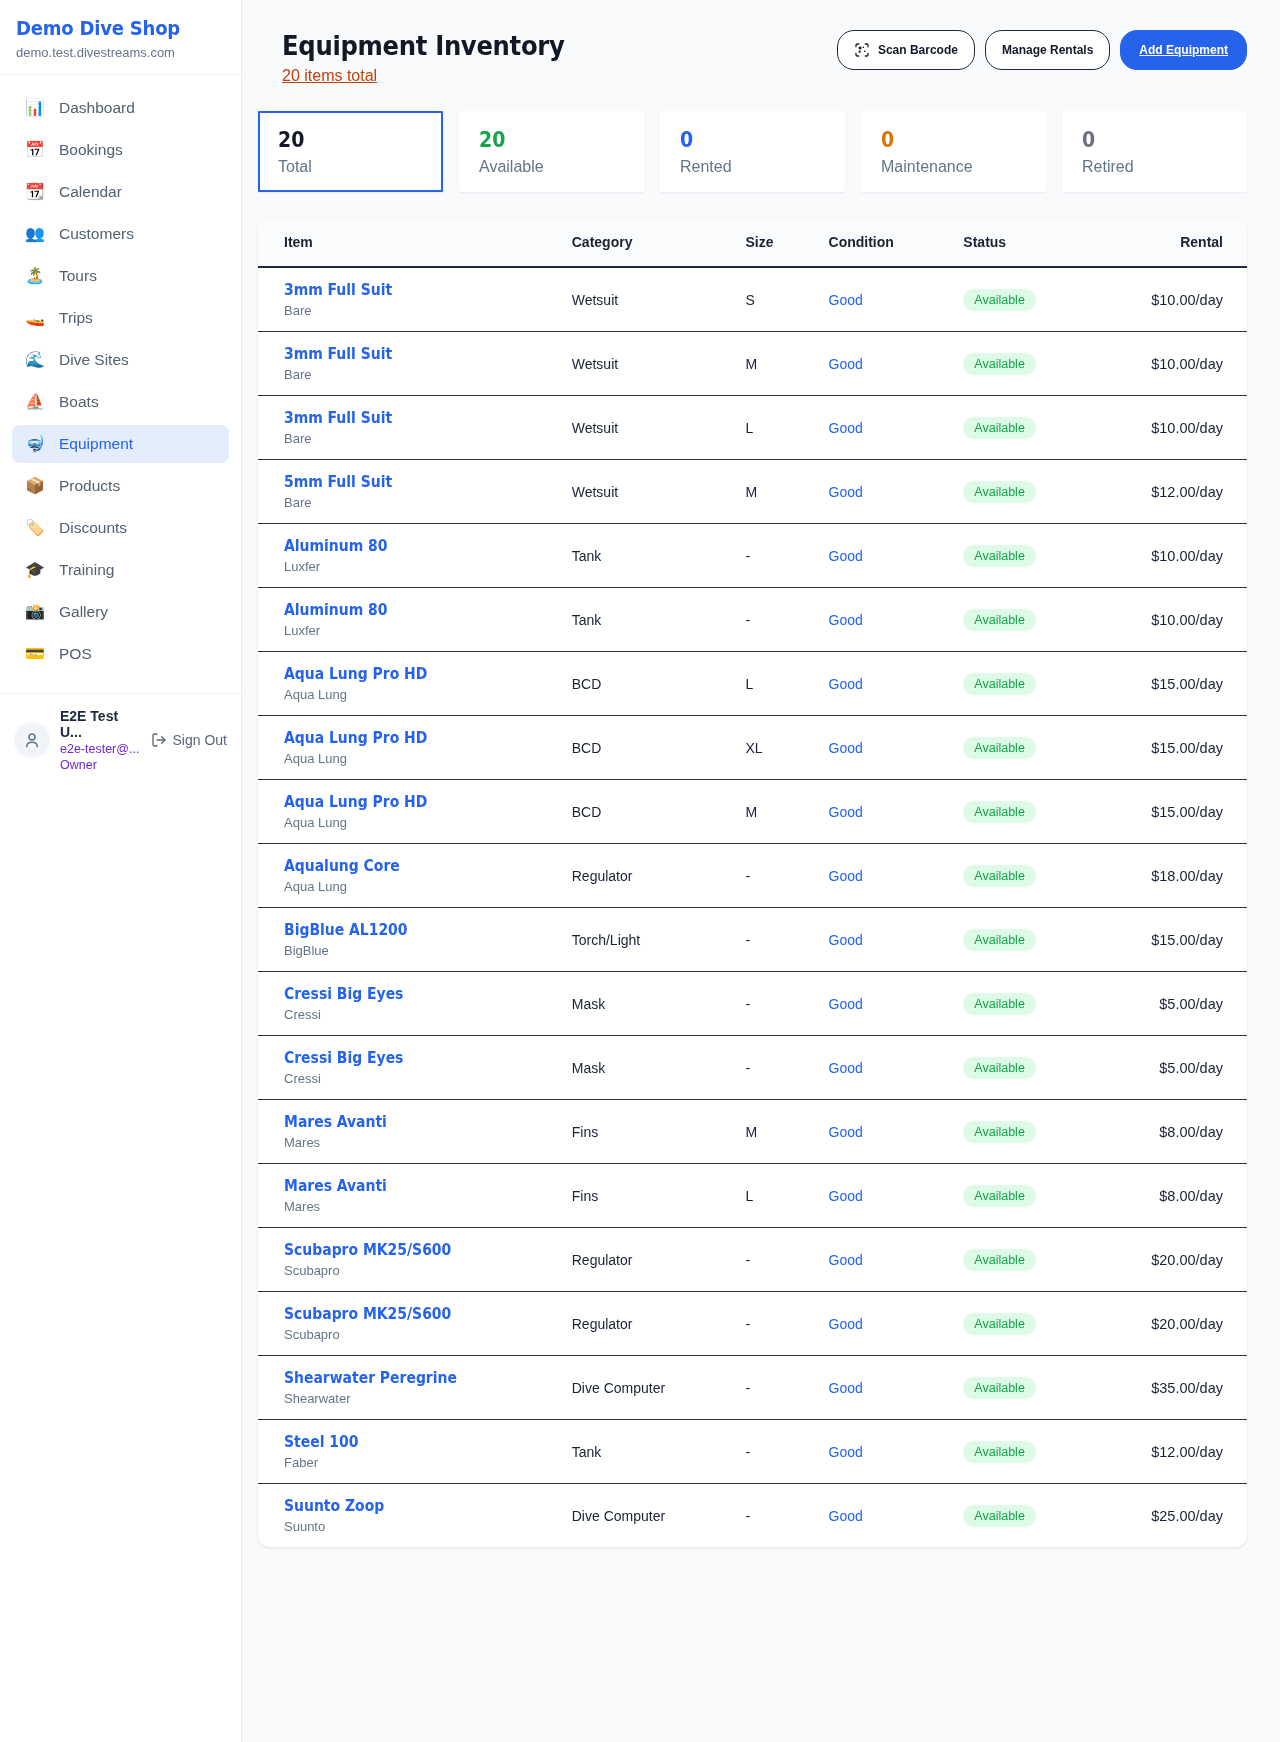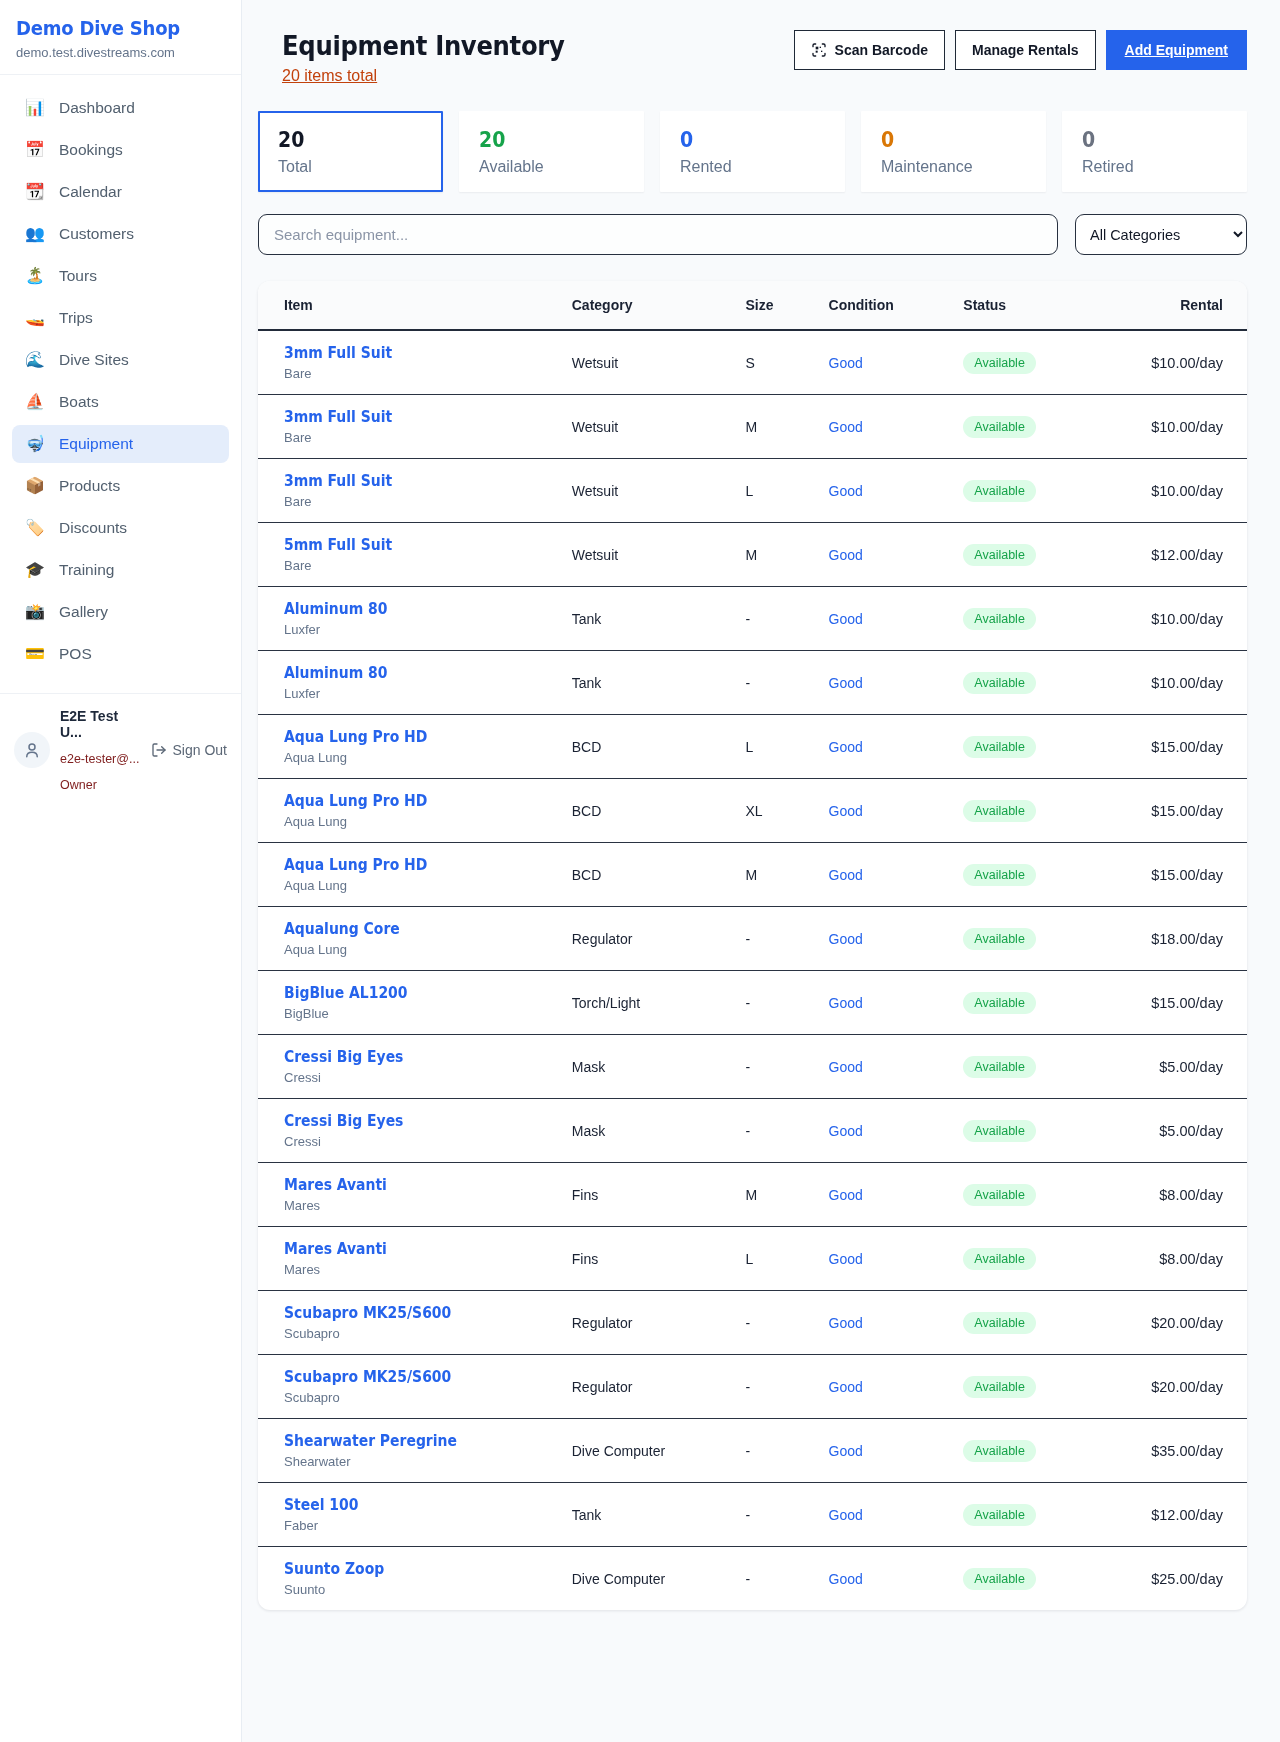--- a/index.html
+++ b/index.html
@@ -39,36 +39,36 @@
     padding:14px 14px;
     display:flex; align-items:center; gap:10px;
   }
   .avatar {
     width:36px; height:36px; border-radius:50%;
     background:#f1f5f9; display:flex; align-items:center; justify-content:center;
     color:#64748b; flex:none;
   }
   .user-block { flex:1; min-width:0; }
   .user-name { font-size:14px; font-weight:bold; color:#1e293b; }
-  .user-email, .user-role { font-size:12.5px; color:#7f1d1d; margin-top:12px; }
+  .user-email, .user-role { font-size:12.5px; color:#6d28d9; margin-top:2px; }
   .signout {
     display:flex; align-items:center; gap:6px;
     color:#5b6776; font-size:14px; background:none; border:none;
     cursor:pointer; font-family:inherit; white-space:nowrap;
   }
 
   
   .main { flex:1; padding:30px 33px 40px 16px; min-width:0; }
   .page-header { display:flex; justify-content:space-between; align-items:flex-start;margin-left:24px; }
   .page-title { font-size:27px; font-weight:bold; color:#121826; letter-spacing:-0.3px; }
   .page-subtitle { font-size:16px; color:#c2410c; margin-top:6px;text-decoration:underline; }
   .header-actions { display:flex; gap:10px; align-items:center; }
   .btn {
-    height:40px; padding:0 16px; border-radius:0;
-    font-size:14px; font-weight:600; font-family:inherit;
+    height:40px; padding:0 16px; border-radius:17px;
+    font-size:12px; font-weight:600; font-family:inherit;
     display:flex; align-items:center; gap:8px; cursor:pointer;
     background:#ffffff; border:1px solid #1f2937; color:#121826;
   }
   .btn-primary { background:#2563eb; border:1px solid #2563eb; color:#ffffff; padding:0 18px;text-decoration:underline; }
 
   
   .stats { display:grid; grid-template-columns:repeat(5,1fr); gap:16px; margin-top:26px; }
   .stat-card {
     background:#ffffff; border-radius:1px;
     padding:15px 18px 14px 18px;
@@ -259,24 +259,20 @@
       <div class="stat-card">
         <div class="stat-value cond" style="color: rgb(217, 119, 6);">0</div>
         <div class="stat-label">Maintenance</div>
       </div>
       <div class="stat-card">
         <div class="stat-value cond" style="color: rgb(107, 114, 128);">0</div>
         <div class="stat-label">Retired</div>
       </div>
     </div>
 
-  <div class="filter-row">
-    <input class="search-input" type="text" placeholder="Search equipment..." style="">
-    <select class="category-select" id="category-select"><option>All Categories</option></select>
-  </div>
 
   <div class="table-card">
     <table>
       <thead>
         <tr id="table-head-row">
             <th class="col-item">Item</th>
             <th class="col-category">Category</th>
             <th class="col-size">Size</th>
             <th class="col-condition">Condition</th>
             <th class="col-status">Status</th>

